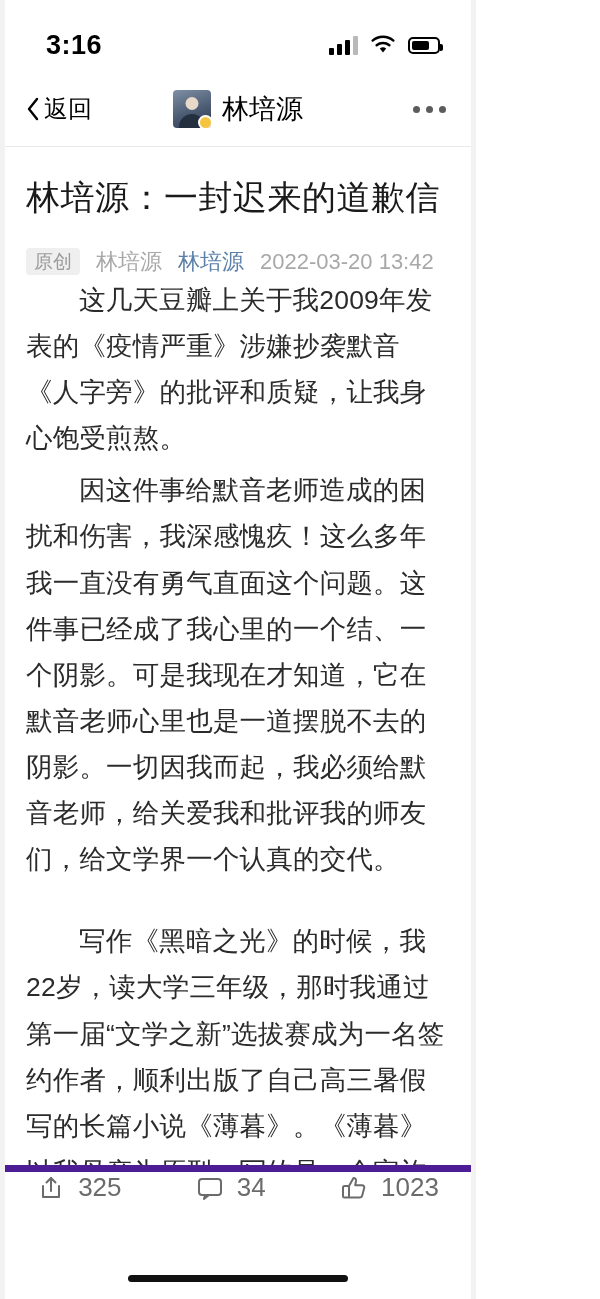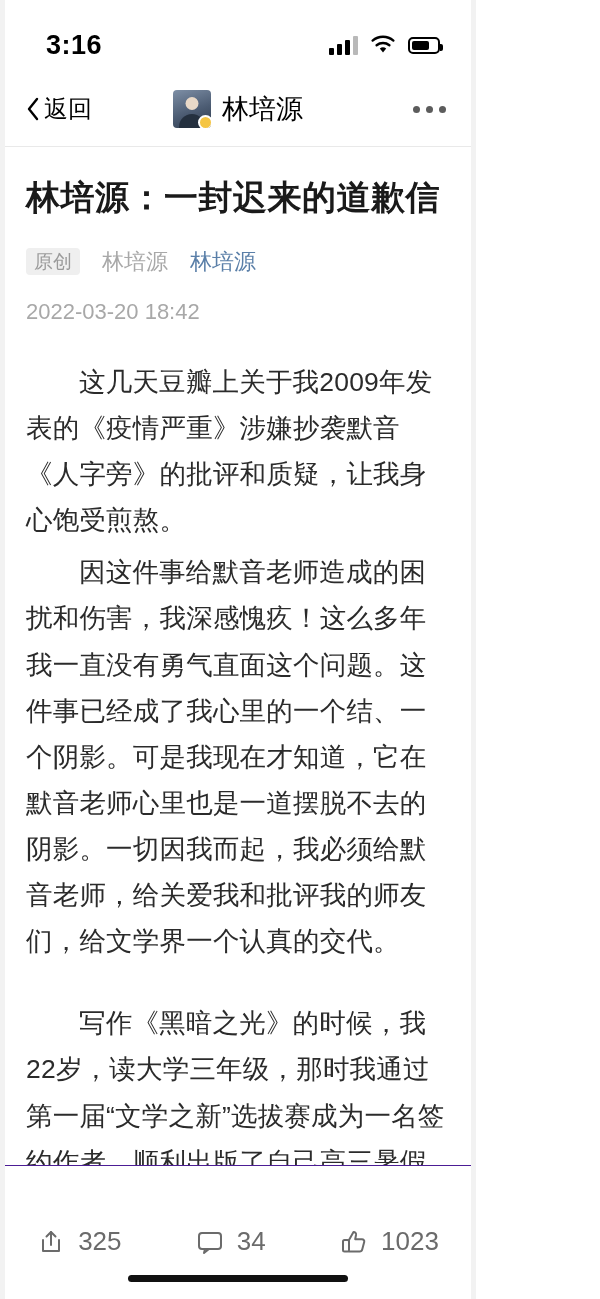--- a/index.html
+++ b/index.html
@@ -167,32 +167,31 @@
 
   
   .article {
     flex: 1 1 auto;
     overflow: hidden;
     padding: 28px 26px 0 26px;
     position: relative;
   }
   .headline {
     font-size: 34px;
-    font-weight: 700;
+    font-weight: 400;
     color: #1a1a1a;
     line-height: 1.35;
     letter-spacing: 0.5px;
     margin-bottom: 26px;
   }
   .meta {
     display: flex;
     align-items: center;
-    gap: 22px;
+    gap: 16px;
     flex-wrap: wrap;
-    margin-bottom: 34px;
   }
   .tag-original {
     font-size: 19px;
     color: #9a9a9a;
     background: #efefef;
     border-radius: 4px;
     padding: 4px 8px;
     line-height: 1;
   }
   .meta-gray {
@@ -213,24 +212,24 @@
     color: #2b2b2b;
     text-indent: 2em;
     margin-bottom: 6px;
     letter-spacing: 0.2px;
   }
   .body-gap { height: 30px; }
 
   
   .bottombar {
     height: 92px;
-    border-top: 1px solid #4c1d95;
+    border-top: 7px solid #4c1d95;
     background: #fff;
     display: flex;
-    align-items: flex-end;
+    align-items: flex-start;
     justify-content: space-around;
     flex: 0 0 auto;
   }
   .bb-item {
     display: flex;
     align-items: center;
     gap: 13px;
     color: #6b6b6b;
     font-size: 26px;
   }
@@ -305,21 +304,21 @@
     </div>
   </div>
   <div class="nav-sep"></div>
 
   <div class="article">
     <h1 class="headline">林培源：一封迟来的道歉信</h1>
     <div class="meta">
       <span class="tag-original">原创</span>
       <span class="meta-gray">林培源</span>
       <span class="meta-link">林培源</span>
-      <span class="meta-date">2022-03-20 18:42</span>
+      <span class="meta-date">2022-03-20 13:42</span>
     </div>
     <p class="body-p">这几天豆瓣上关于我2009年发表的《疫情严重》涉嫌抄袭默音《人字旁》的批评和质疑，让我身心饱受煎熬。</p>
     <p class="body-p">因这件事给默音老师造成的困扰和伤害，我深感愧疚！这么多年我一直没有勇气直面这个问题。这件事已经成了我心里的一个结、一个阴影。可是我现在才知道，它在默音老师心里也是一道摆脱不去的阴影。一切因我而起，我必须给默音老师，给关爱我和批评我的师友们，给文学界一个认真的交代。</p>
     <div class="body-gap"></div>
     <p class="body-p">写作《黑暗之光》的时候，我22岁，读大学三年级，那时我通过第一届“文学之新”选拔赛成为一名签约作者，顺利出版了自己高三暑假写的长篇小说《薄暮》。《薄暮》以我母亲为原型，写的是一个家族故事。2009年夏天，《薄暮》出版，当时深圳本地的报纸做了采访和报道，对出版处女作的文学新人来说，是一种荣耀，但这种荣耀也在某种程度上让我冲昏了头脑。</p>
   </div>
 
   <div class="bottombar">
     <div class="bb-item">
       <svg width="28" height="28" viewBox="0 0 28 28">

